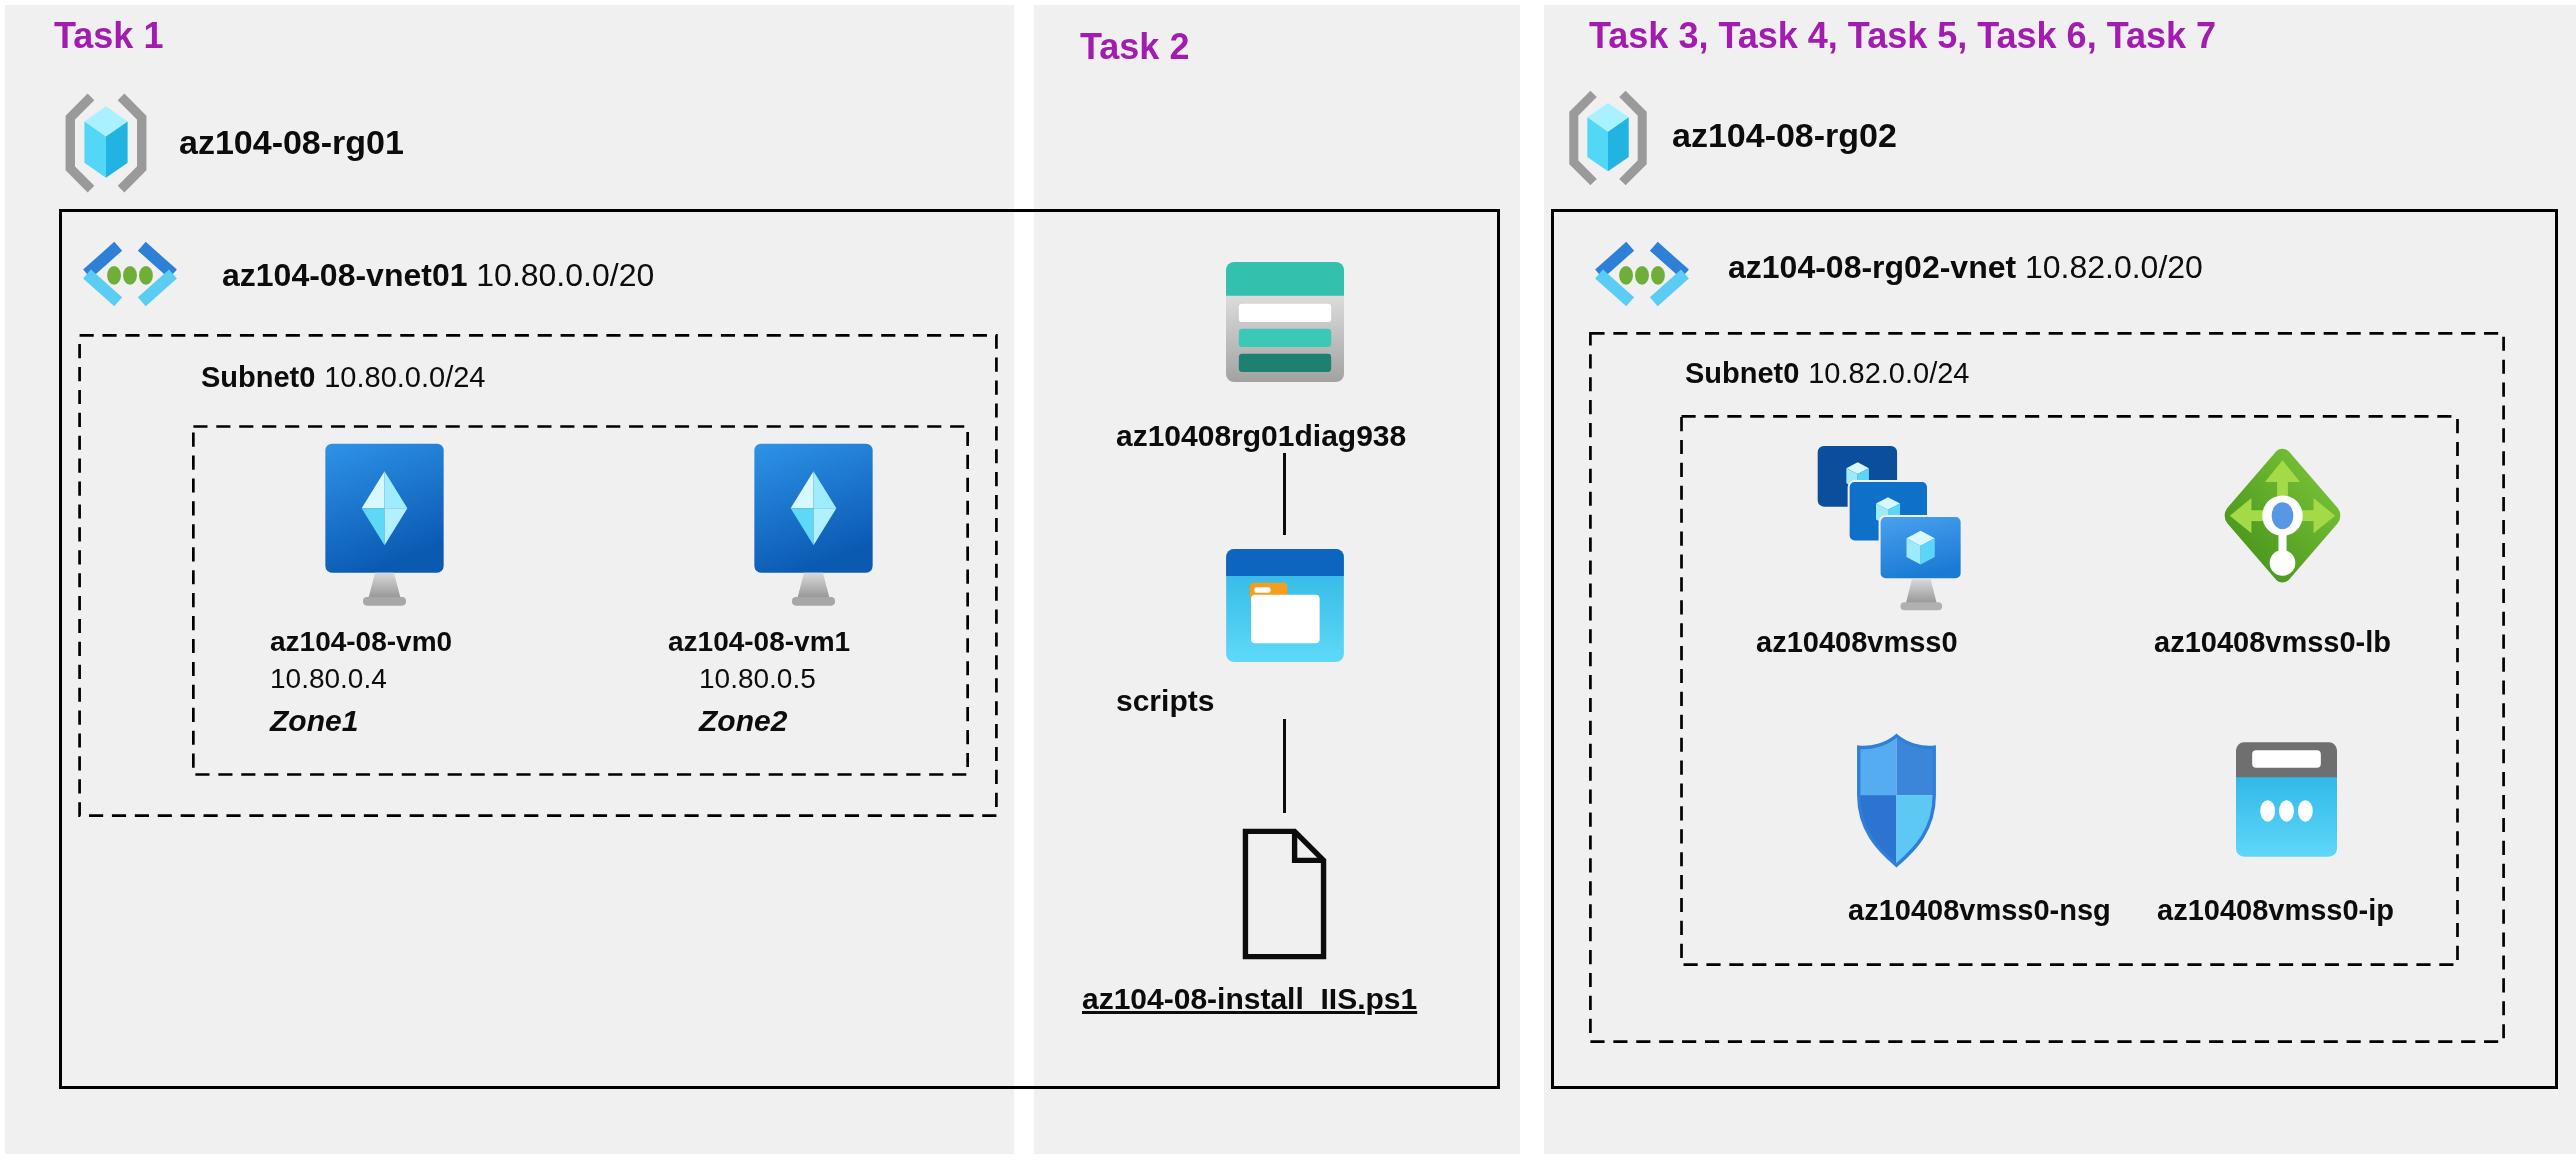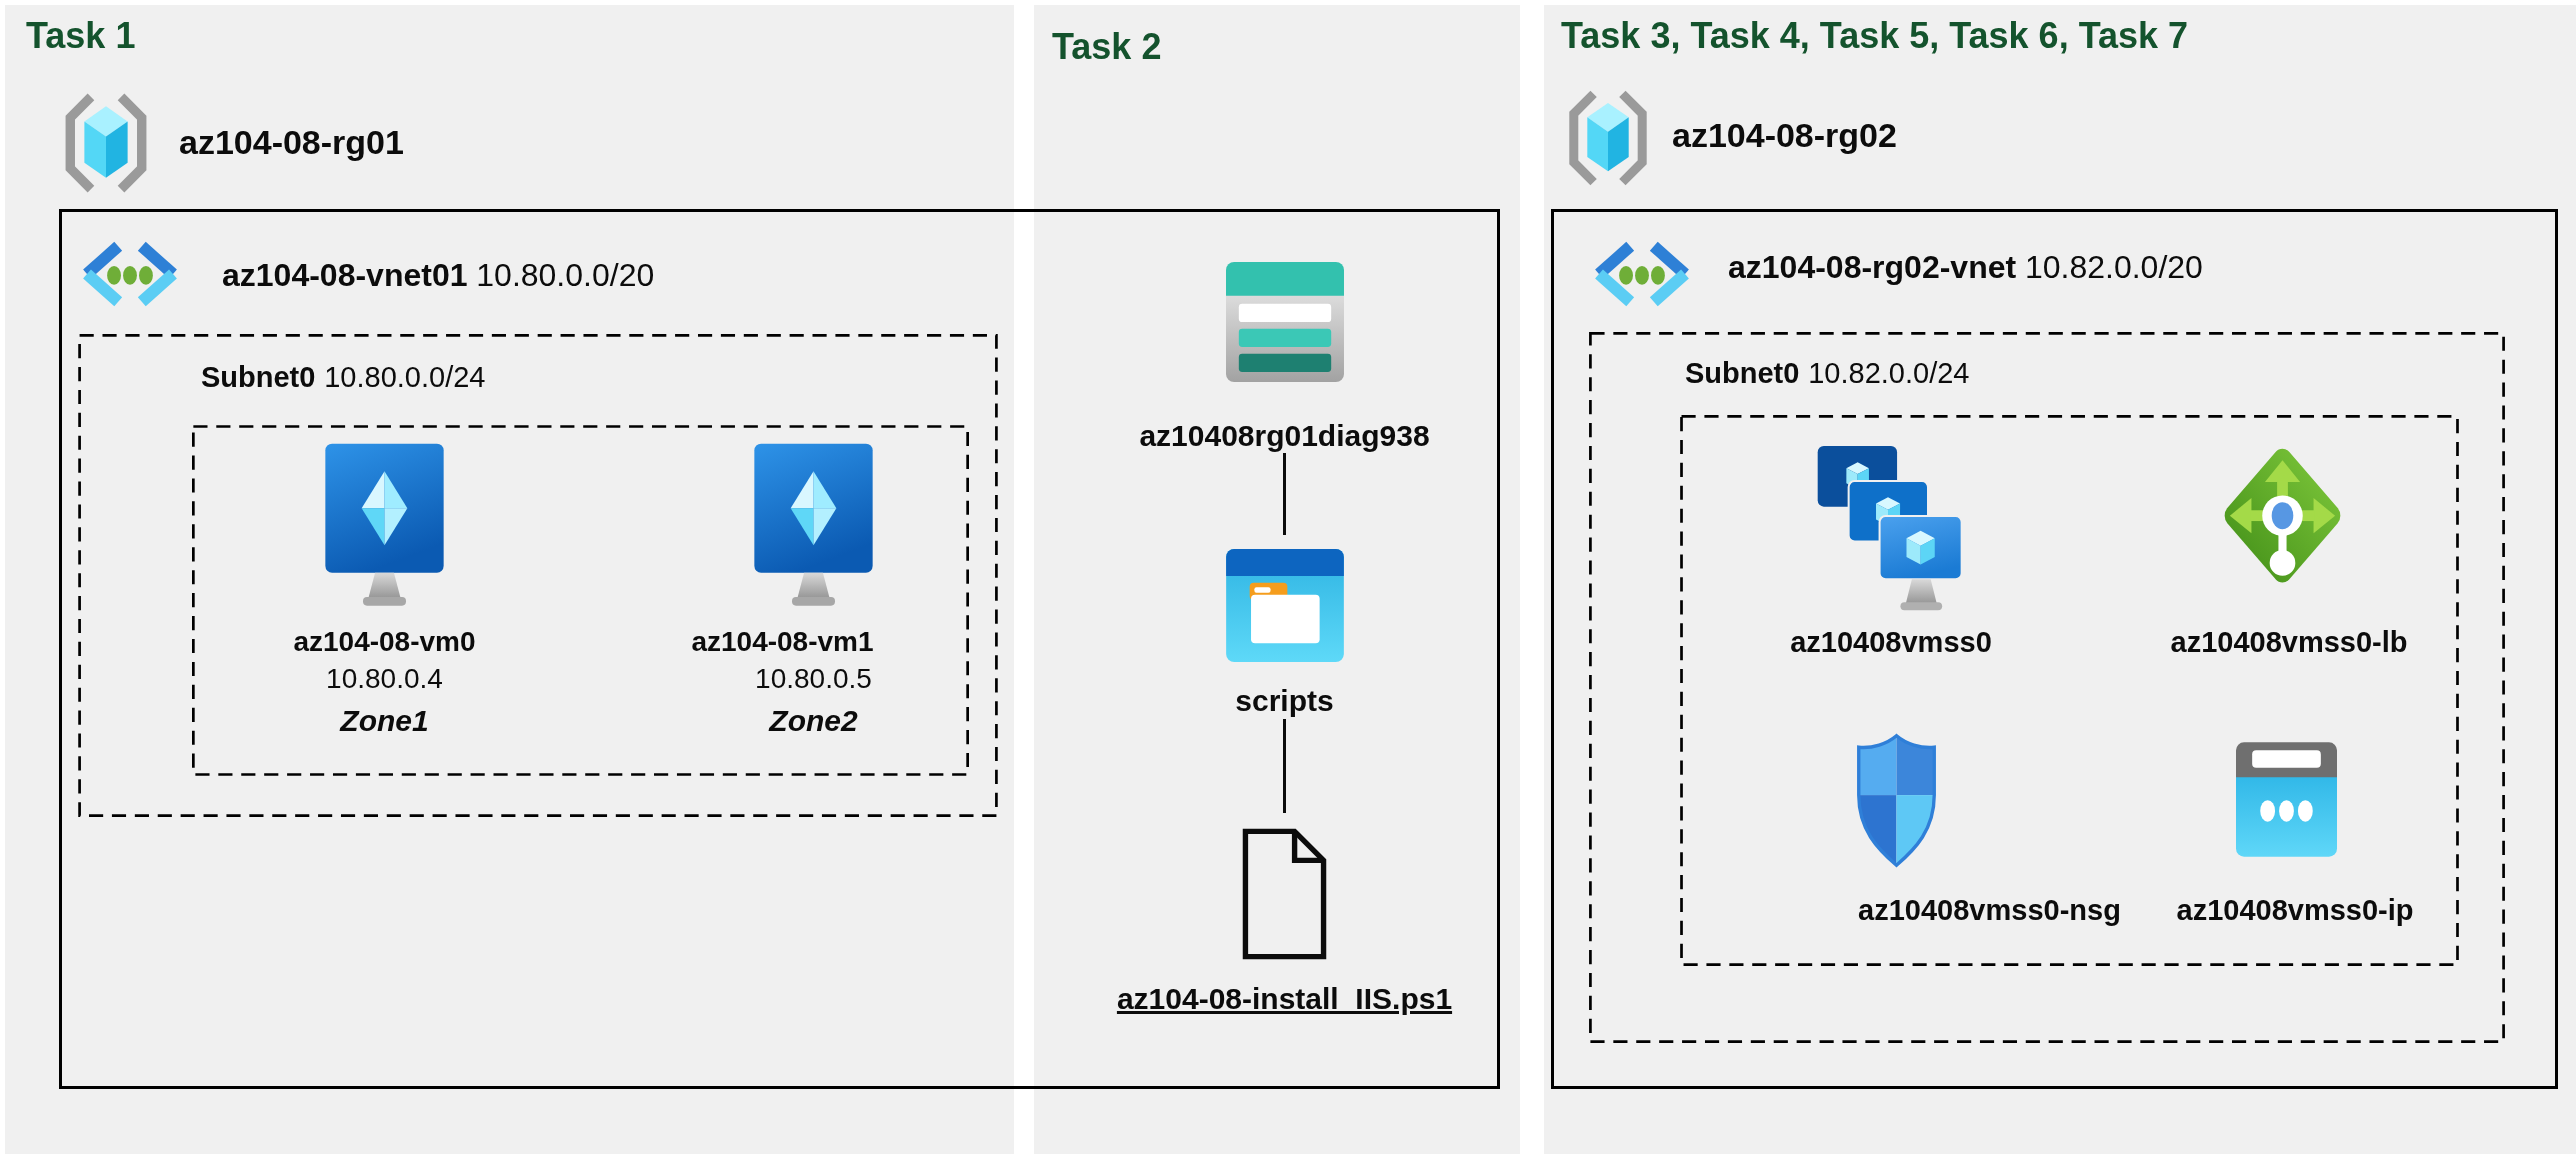--- a/index.html
+++ b/index.html
@@ -1,28 +1,28 @@
 <!DOCTYPE html>
 <html style="font-size:10.8px"><head>
 <meta charset="utf-8">
 <style>
   html,body{margin:0;padding:0;background:#ffffff;}
   body{width:2576px;height:1166px;position:relative;overflow:hidden;
        font-family:"Liberation Sans",sans-serif;color:#0c0c0c;}
   .abs{position:absolute;}
   .panel{position:absolute;background:#f0f0f0;}
-  .title{position:absolute;font-size:36px;font-weight:700;line-height:42px;color:#14532d;white-space:nowrap;}
+  .title{position:absolute;font-size:36px;font-weight:700;line-height:42px;color:#a21caf;white-space:nowrap;margin-left:28px;}
   .solidbox{position:absolute;border:3.4px solid #000;box-sizing:border-box;background:transparent;}
   .lbl{position:absolute;white-space:nowrap;}
   .b{font-weight:700;}
   .cidr{font-weight:400;margin-left:8.8px;}
   .rglbl{font-size:34px;font-weight:700;line-height:38px;}
   .vnetlbl{font-size:32px;line-height:35px;}
   .sublbl{font-size:29px;line-height:32px;}
-  .ctr{text-align:center;}
+  .ctr{}
   .vmname{font-size:28px;font-weight:700;line-height:31px;}
   .vmip{font-size:28px;font-weight:400;line-height:31px;}
   .vmzone{font-size:30px;font-weight:700;line-height:32px;font-style:italic;}
   .t2lbl{font-size:30px;font-weight:700;line-height:34px;}
   .t3lbl{font-size:29px;font-weight:700;line-height:32px;}
   .conn{position:absolute;width:2.7px;background:#0c0c0c;}
 </style>
 </head>
 <body>
 

